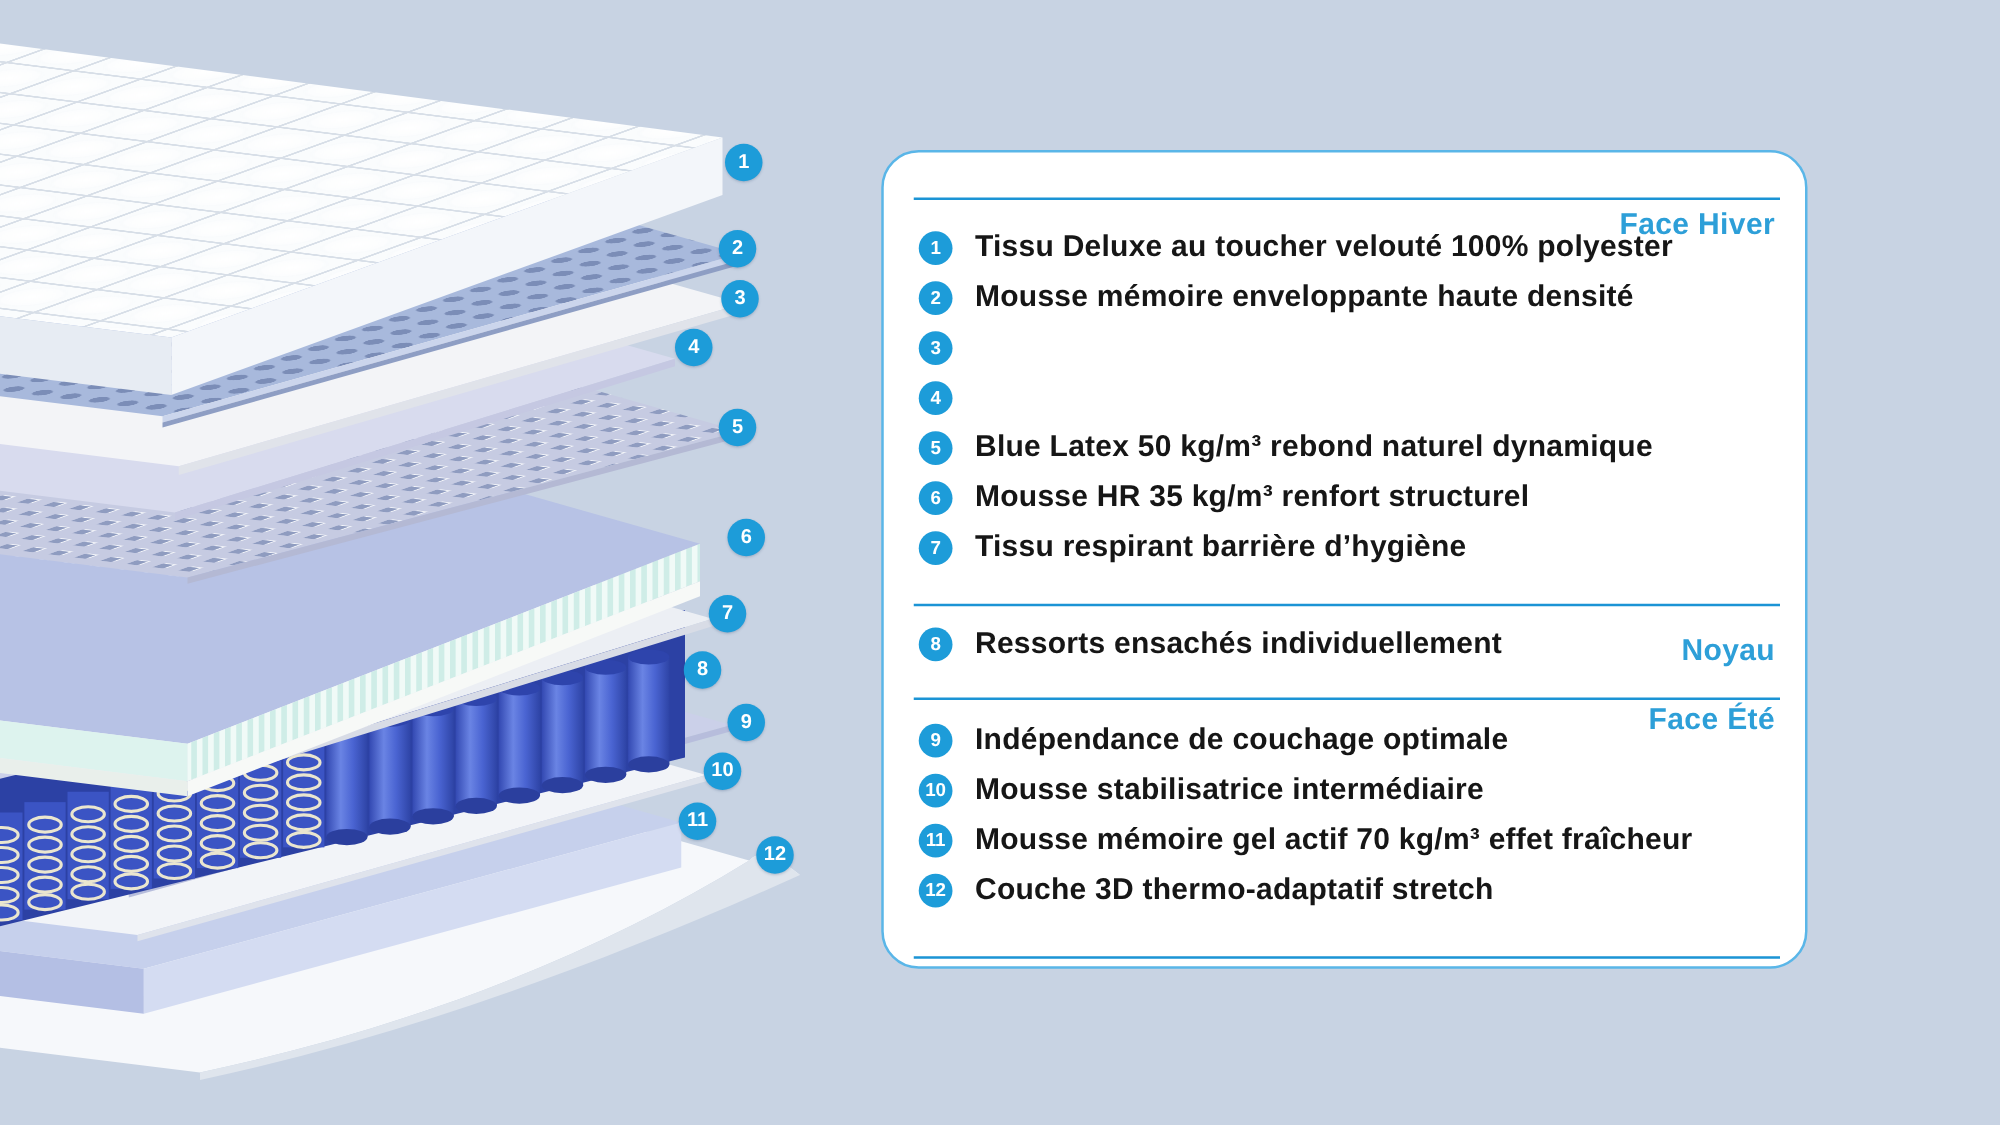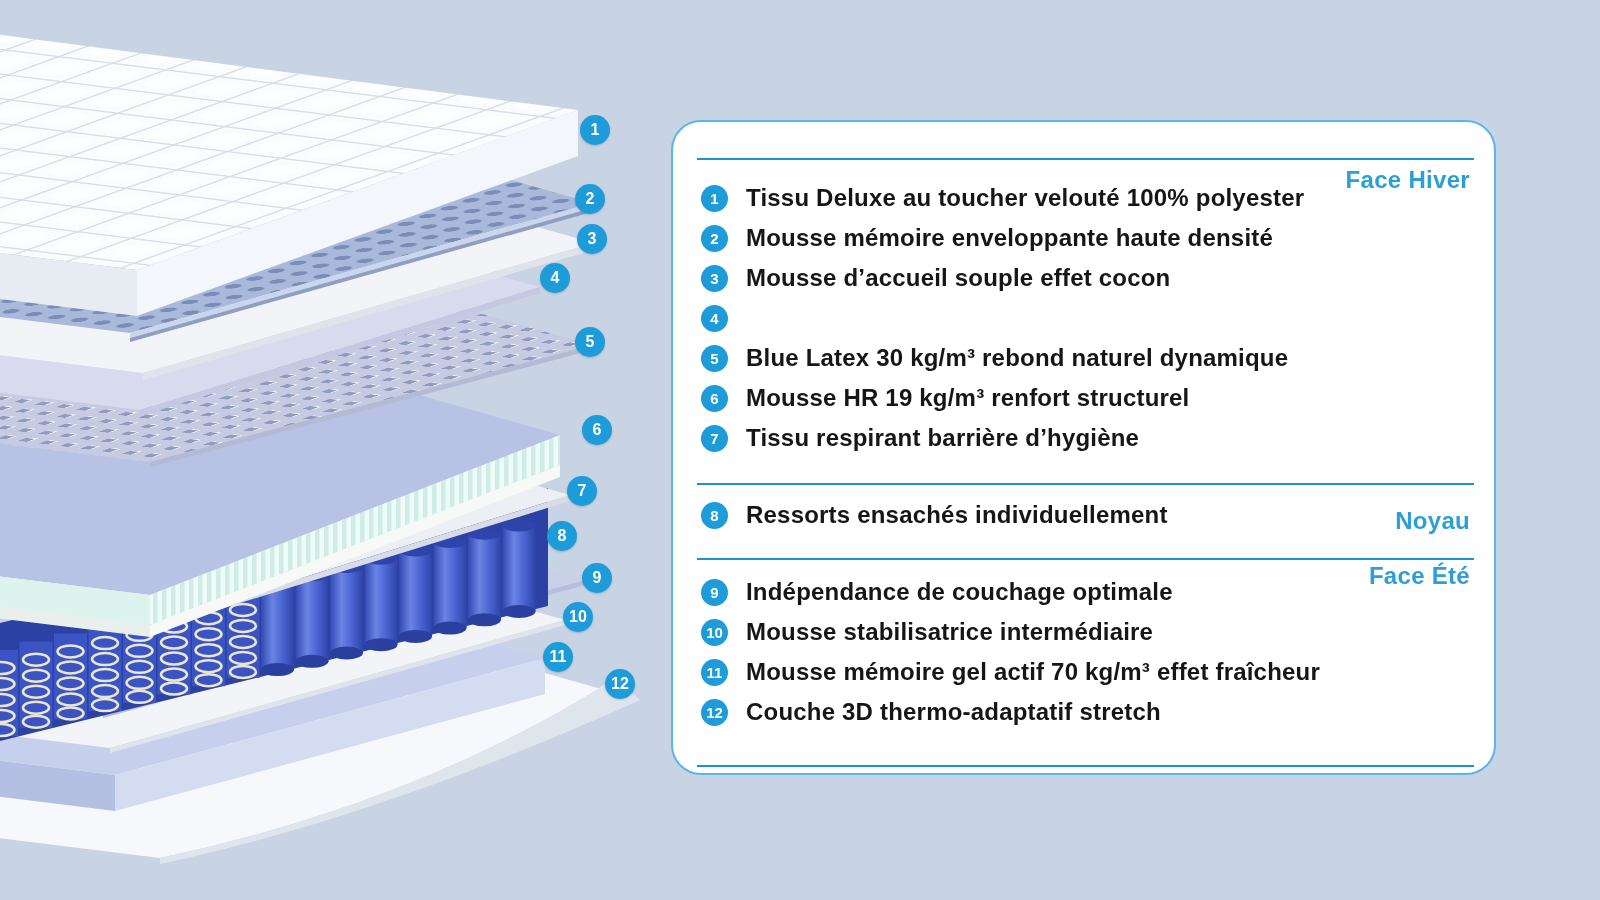--- a/index.html
+++ b/index.html
@@ -7,21 +7,21 @@
   .stage{position:relative;width:1600px;height:900px;overflow:hidden;background:var(--bg,#C8D3E3);}
 
   
   .diagram{position:absolute;left:0;top:0;width:660px;height:900px;}
   .diagram svg{position:absolute;left:0;top:0;}
   .marker{position:absolute;width:30px;height:30px;border-radius:50%;
           background:var(--accent,#1D9CD9);color:#fff;display:flex;align-items:center;justify-content:center;
           font-size:16px;font-weight:700;box-shadow:0 1px 2px rgba(40,70,110,.25);transform:translate(-50%,-50%);}
 
   
-  .card{position:absolute;left:671px;top:120px;width:825px;height:655px;background:#fff;
+  .card{position:absolute;left:705px;top:120px;width:741px;height:655px;background:#fff;
         border:2px solid var(--card-border,#5AB6E8);border-radius:30px;box-sizing:border-box;}
   .hr{height:0;border-top:2.5px solid var(--line,#1B94D5);margin-left:24px;margin-right:20px;}
   .hr1{margin-top:36px;}
   .hr2{margin-top:25px;}
   .hr3{margin-top:23px;}
   .hr4{margin-top:33px;}
   .group{position:relative;}
   .g1{padding-top:18px;}
   .g2{padding-top:10px;}
   .g3{padding-top:12px;}
@@ -283,32 +283,31 @@
       <div class="row">
         <span class="lbadge">1</span>
         <span class="ltext">Tissu Deluxe au toucher velouté 100% polyester</span>
       </div>
       <div class="row">
         <span class="lbadge">2</span>
         <span class="ltext">Mousse mémoire enveloppante haute densité</span>
       </div>
       <div class="row">
         <span class="lbadge">3</span>
-        <span class="ltext">Mousse d’accueil souple effet cocon</span>
       </div>
       <div class="row">
         <span class="lbadge">4</span>
       </div>
       <div class="row">
         <span class="lbadge">5</span>
-        <span class="ltext">Blue Latex 30 kg/m³ rebond naturel dynamique</span>
+        <span class="ltext">Blue Latex 50 kg/m³ rebond naturel dynamique</span>
       </div>
       <div class="row">
         <span class="lbadge">6</span>
-        <span class="ltext">Mousse HR 19 kg/m³ renfort structurel</span>
+        <span class="ltext">Mousse HR 35 kg/m³ renfort structurel</span>
       </div>
       <div class="row">
         <span class="lbadge">7</span>
         <span class="ltext">Tissu respirant barrière d’hygiène</span>
       </div>
     </section>
 
     <div class="hr hr2"></div>
 
     <section class="group g2">

